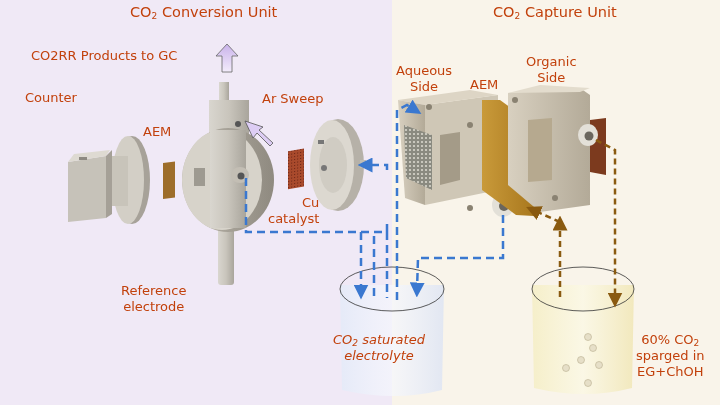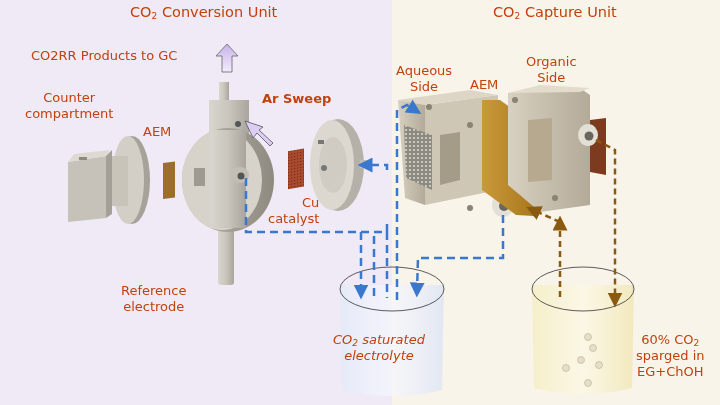--- a/index.html
+++ b/index.html
@@ -160,22 +160,22 @@
     <polyline points="560,297 560,223" marker-end="url(#arrBrown)"></polyline>
     <polyline points="560,222 533,210" marker-end="url(#arrBrown)"></polyline>
     <polyline points="596,140 615,150 615,300" marker-end="url(#arrBrown)"></polyline>
   </g>
 </svg>
 
 <div class="lbl title" style="left:130px; top:4px;"><span>CO</span><sub>2</sub><span> Conversion Unit</span></div>
 <div class="lbl title" style="left:493px; top:4px;"><span>CO</span><sub>2</sub><span> Capture Unit</span></div>
 
 <div class="lbl" style="left:31px; top:48px;">CO2RR Products to GC</div>
-<div class="lbl" style="left:262px; top:91px;font-weight:bold;">Ar Sweep</div>
-<div class="lbl" style="left:25px; top:90px;"><span>Counter</span><br><span>compartment</span></div>
+<div class="lbl" style="left:262px; top:91px;">Ar Sweep</div>
+<div class="lbl" style="left:25px; top:90px;"><span>Counter</span><br></div>
 <div class="lbl" style="left:143px; top:124px;">AEM</div>
 <div class="lbl" style="left:268px; top:195px;text-align:right;"><span>Cu</span><br><span>catalyst</span></div>
 <div class="lbl" style="left:121px; top:283px;"><span>Reference</span><br><span>electrode</span></div>
 
 <div class="lbl" style="left:396px; top:63px;"><span>Aqueous</span><br><span>Side</span></div>
 <div class="lbl" style="left:470px; top:77px;">AEM</div>
 <div class="lbl" style="left:526px; top:54px;"><span>Organic</span><br><span>Side</span></div>
 
 <div class="lbl" style="left:333px; top:332px;font-style:italic;"><span>CO</span><sub>2</sub><span> saturated</span><br><span>electrolyte</span></div>
 <div class="lbl" style="left:636px; top:332px;"><span>60% CO</span><sub>2</sub><br><span>sparged in</span><br><span>EG+ChOH</span></div>

